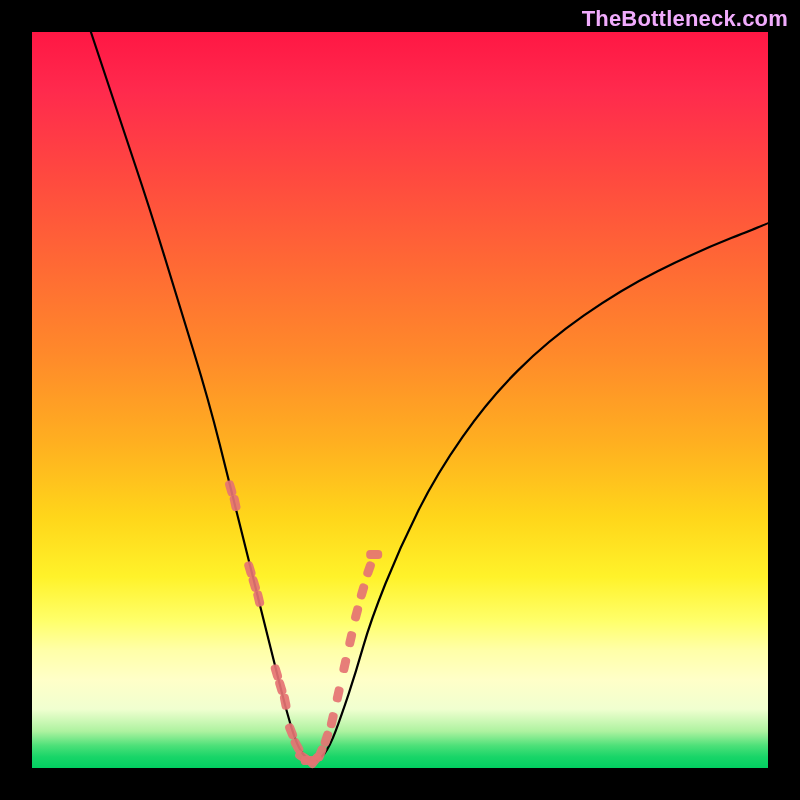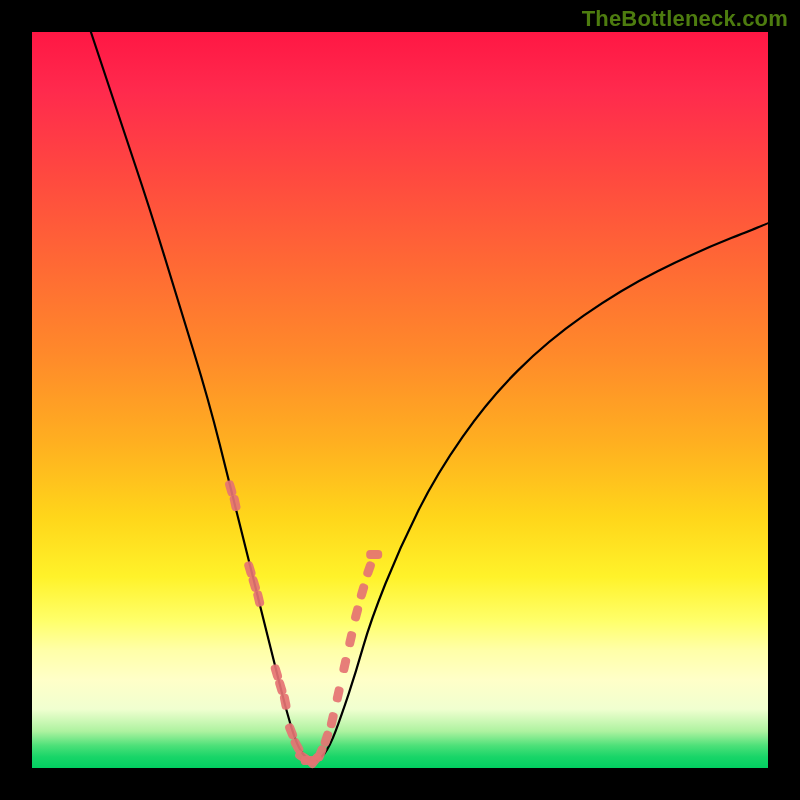--- a/index.html
+++ b/index.html
@@ -42,21 +42,21 @@
       #aef2a0 95%,
       #4be078 97%,
       #18d568 98.5%,
       #02cf61 100%
     );
   }
   .watermark {
     position: absolute;
     top: 6px;
     right: 12px;
-    color: #4d7c0f;
+    color: #f0abfc;
     font-size: 22px;
     font-weight: 600;
     letter-spacing: 0.2px;
     user-select: none;
   }
   svg.curve {
     position: absolute;
     top: 0; left: 0;
     width: 736px;
     height: 736px;

